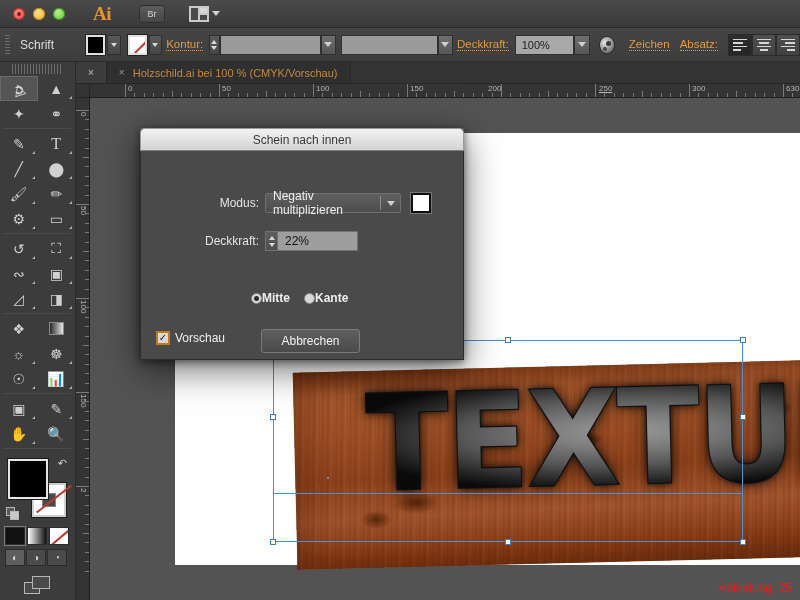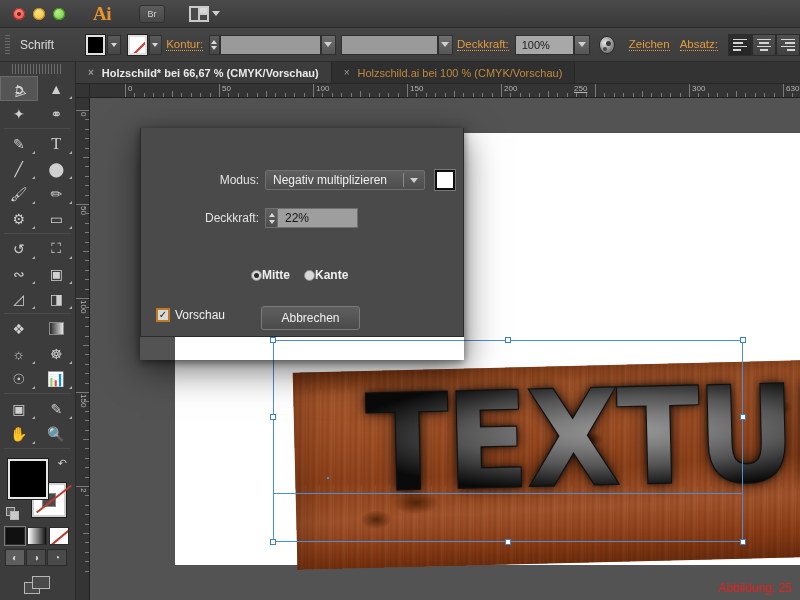--- a/index.html
+++ b/index.html
@@ -325,21 +325,20 @@
         <span style="width:70%;margin-left:auto"></span>
         <span style="width:100%"></span>
         <span style="width:60%;margin-left:auto"></span>
     </div>
   </div>
 </div>
 
 <div id="tabbar">
   <div class="doctab active">
     <span class="tab-x">×</span>
-    <span>Holzschild* bei 66,67 % (CMYK/Vorschau)</span>
   </div>
   <div class="doctab inactive">
     <span class="tab-x">×</span>
     <span>Holzschild.ai bei 100 % (CMYK/Vorschau)</span>
   </div>
 </div>
 
 <div id="ruler-corner"></div>
 <div id="hruler">
     <div class="hr-tick" style="left: 35px; height: 14px;"></div>
@@ -380,32 +379,32 @@
     <div class="hr-tick" style="left: 326.4px; height: 4px;"></div>
     <div class="hr-tick" style="left: 335.8px; height: 4px;"></div>
     <div class="hr-tick" style="left: 345.2px; height: 4px;"></div>
     <div class="hr-tick" style="left: 354.6px; height: 4px;"></div>
     <div class="hr-tick" style="left: 364px; height: 6px;"></div>
     <div class="hr-tick" style="left: 373.4px; height: 4px;"></div>
     <div class="hr-tick" style="left: 382.8px; height: 4px;"></div>
     <div class="hr-tick" style="left: 392.2px; height: 4px;"></div>
     <div class="hr-tick" style="left: 401.6px; height: 4px;"></div>
     <div class="hr-tick" style="left: 411px; height: 14px;"></div>
-    <div class="hr-lab" style="left: 412px;">200</div>
+    <div class="hr-lab" style="left: 396px;">200</div>
     <div class="hr-tick" style="left: 420.4px; height: 4px;"></div>
     <div class="hr-tick" style="left: 429.8px; height: 4px;"></div>
     <div class="hr-tick" style="left: 439.2px; height: 4px;"></div>
     <div class="hr-tick" style="left: 448.6px; height: 4px;"></div>
     <div class="hr-tick" style="left: 458px; height: 6px;"></div>
     <div class="hr-tick" style="left: 467.4px; height: 4px;"></div>
     <div class="hr-tick" style="left: 476.8px; height: 4px;"></div>
     <div class="hr-tick" style="left: 486.2px; height: 4px;"></div>
     <div class="hr-tick" style="left: 495.6px; height: 4px;"></div>
     <div class="hr-tick" style="left: 505px; height: 14px;"></div>
-    <div class="hr-lab" style="left: 482px; text-decoration: underline;">250</div>
+    <div class="hr-lab" style="left: 507px; text-decoration: underline;">250</div>
     <div class="hr-tick" style="left: 514.4px; height: 4px;"></div>
     <div class="hr-tick" style="left: 523.8px; height: 4px;"></div>
     <div class="hr-tick" style="left: 533.2px; height: 4px;"></div>
     <div class="hr-tick" style="left: 542.6px; height: 4px;"></div>
     <div class="hr-tick" style="left: 552px; height: 6px;"></div>
     <div class="hr-tick" style="left: 561.4px; height: 4px;"></div>
     <div class="hr-tick" style="left: 570.8px; height: 4px;"></div>
     <div class="hr-tick" style="left: 580.2px; height: 4px;"></div>
     <div class="hr-tick" style="left: 589.6px; height: 4px;"></div>
     <div class="hr-tick" style="left: 599px; height: 14px;"></div>
@@ -580,25 +579,26 @@
   <div class="handle" style="left:415px;top:239px"></div>
   <div class="handle" style="left:650px;top:239px"></div>
   <div class="handle" style="left:180px;top:316px"></div>
   <div class="handle" style="left:650px;top:316px"></div>
   <div class="handle" style="left:180px;top:441px"></div>
   <div class="handle" style="left:415px;top:441px"></div>
   <div class="handle" style="left:650px;top:441px"></div>
 </div>
 
 <div id="dialog">
+  <div id="dlg-title">Schein nach innen</div>
   <div id="dlg-body">
 
     <div class="dlg-row" style="left:0;top:42px;width:100%">
       <div class="dlg-lab" style="width:118px">Modus:</div>
-      <div class="dlg-select" style="width:160px;margin-left:6px">
+      <div class="dlg-select" style="width:136px;margin-left:6px">
         <span>Negativ multiplizieren</span>
         <span class="sep"></span>
         <span class="arrw">
             <span class="caret-dn"></span>
           </span>
       </div>
       <div id="mode-swatch" style="margin-left:10px"></div>
     </div>
 
     <div class="dlg-row" style="left:0;top:80px;width:100%">

